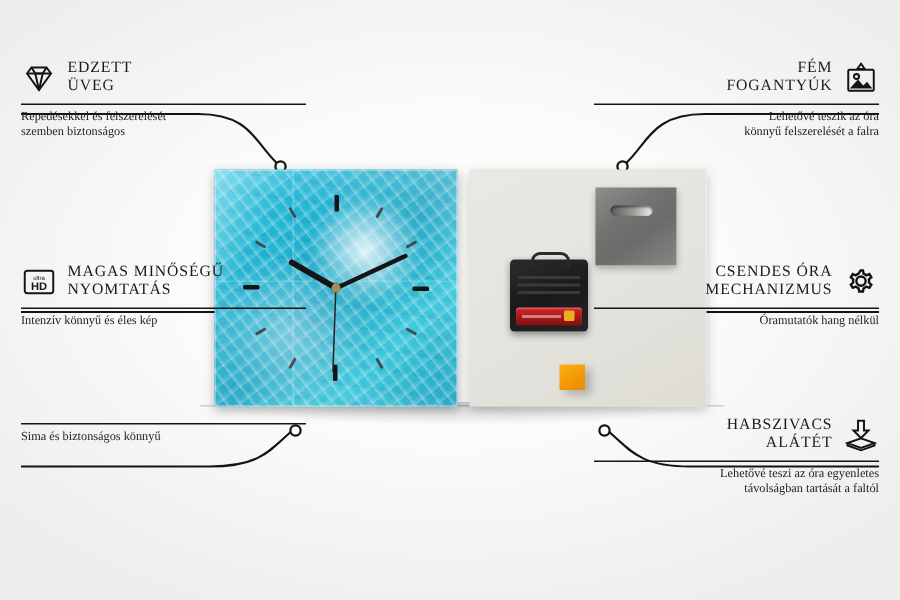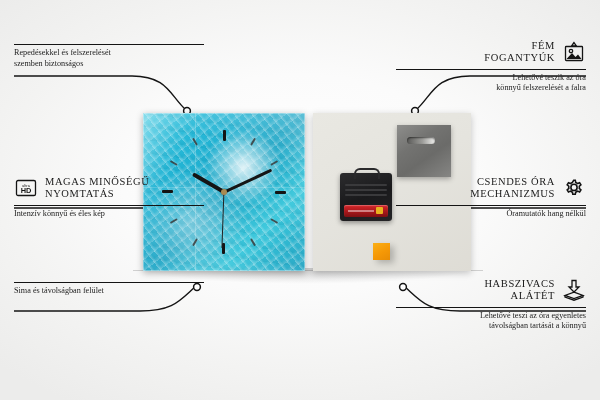--- a/index.html
+++ b/index.html
@@ -205,20 +205,35 @@
         <div class="battery">
           <div class="bar"></div>
             <div class="plus"></div>
         </div>
       </div>
       <div class="foam"></div>
     </div>
   </div>
 
   <div class="feature left f1">
+    <div class="head">
+      <span class="ico">
+        <svg viewBox="0 0 24 24" fill="none" stroke="#141414" stroke-width="1.3">
+          <path d="M4 9 L7 5 H17 L20 9 L12 20 Z"></path>
+            <path d="M4 9 H20"></path>
+          <path d="M7 5 L9.5 9 L12 20"></path>
+            <path d="M17 5 L14.5 9 L12 20"></path>
+            <path d="M9.5 9 H14.5"></path>
+        </svg>
+      </span>
+      <span class="title">
+        <span>EDZETT</span><br>
+        <span>ÜVEG</span>
+      </span>
+    </div>
     <div class="rule"></div>
     <div class="desc">
       <span>Repedésekkel és felszerelését</span><br>
       <span>szemben biztonságos</span>
     </div>
   </div>
 
   <div class="feature left f2">
     <div class="head">
       <span class="ico">
@@ -235,21 +250,21 @@
     </div>
     <div class="rule"></div>
     <div class="desc">
       <span>Intenzív könnyű és éles kép</span>
     </div>
   </div>
 
   <div class="feature left f3">
     <div class="rule"></div>
     <div class="desc">
-      <span>Sima és távolságban felület</span>
+      <span>Sima és biztonságos könnyű</span>
     </div>
   </div>
 
   <div class="feature right f4">
     <div class="head">
       <span class="title">
         <span>FÉM</span><br>
         <span>FOGANTYÚK</span>
       </span>
       <span class="ico">
@@ -300,17 +315,17 @@
         <svg viewBox="0 0 24 24" fill="none" stroke="#141414" stroke-width="1.3">
           <path d="M10 2.5 H14 V9 H17 L12 14 L7 9 H10 Z"></path>
           <path d="M12 14.2 L21 17.4 L12 20.6 L3 17.4 Z"></path>
           <path d="M3 17.4 V19 L12 22.2 L21 19 V17.4"></path>
         </svg>
       </span>
     </div>
     <div class="rule"></div>
     <div class="desc">
       <span>Lehetővé teszi az óra egyenletes</span><br>
-      <span>távolságban tartását a könnyű</span>
+      <span>távolságban tartását a faltól</span>
     </div>
   </div>
 
 </div>
 
 </body></html>

